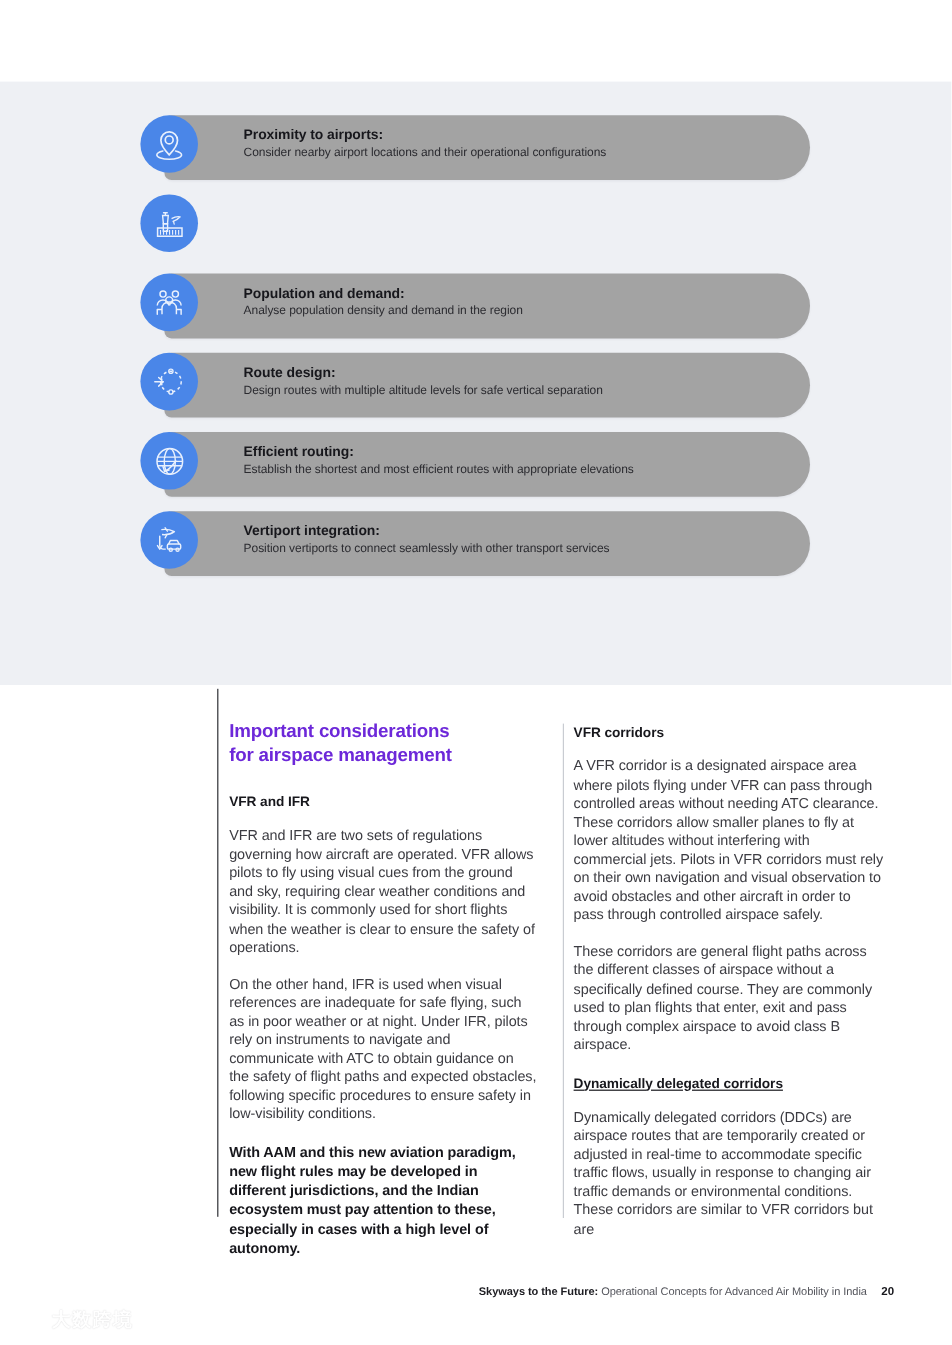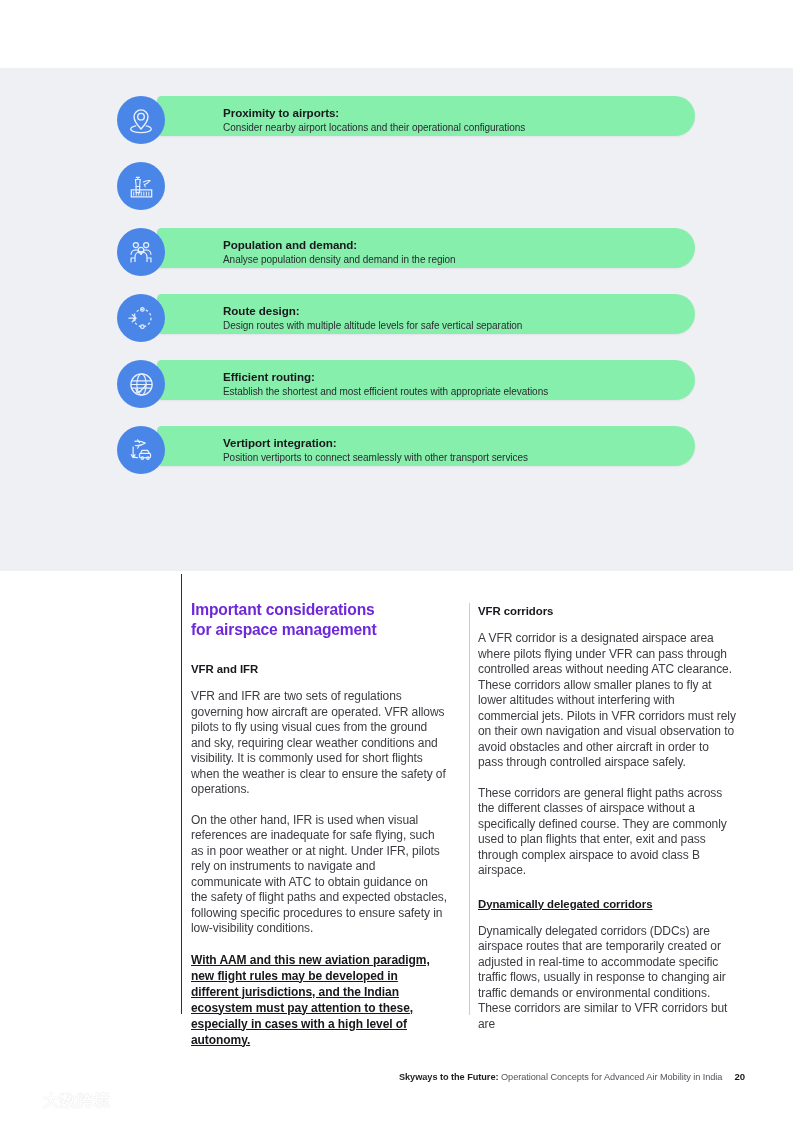--- a/index.html
+++ b/index.html
@@ -26,22 +26,22 @@
 
   
   .gray-band{
     position:absolute;left:0;top:68px;width:793px;height:503px;background:#eef0f4;
   }
 
   
   .cards{position:absolute;left:117px;top:96px;width:562px;}
   .card-row{position:relative;height:66px;margin-bottom:0;}
   .card{
-    position:absolute;left:40px;top:0;width:538px;height:40px;
-    background:#86efac;
+    position:absolute;left:20px;top:0;width:538px;height:54px;
+    background:#a3a3a3;
     border-radius:6px 27px 27px 6px;
     box-shadow:0 1px 2px rgba(30,40,70,0.06);
   }
   .card-text{position:absolute;left:66px;top:9px;right:24px;}
   .card-title{
     font-size:11.6px;font-weight:bold;color:#17171c;line-height:15px;letter-spacing:-0.05px;
   }
   .card-desc{
     font-size:10px;font-weight:400;color:#2b2b30;line-height:15.5px;letter-spacing:-0.05px;
   }
@@ -70,21 +70,21 @@
   }
   .sub-heading{
     font-size:11.4px;font-weight:bold;color:#17171c;line-height:15px;margin:0 0 12px 0;
     letter-spacing:-0.05px;
   }
   .sub-heading.spaced{margin-top:18px;text-decoration:underline;}
   .body-p{
     font-size:12px;font-weight:400;color:#3c3c42;line-height:15.5px;
     margin:0 12px 15px 0;letter-spacing:-0.07px;
   }
-  .body-p.bold{font-weight:bold;color:#17171c;line-height:16px;text-decoration:underline;}
+  .body-p.bold{font-weight:bold;color:#17171c;line-height:16px;}
 
   
   .footer{
     position:absolute;left:0;top:1071px;width:793px;height:18px;
     font-size:9.2px;color:#54555c;text-align:right;padding-right:48px;
     box-sizing:border-box;letter-spacing:-0.05px;
   }
   .footer b{color:#1d1d22;}
   .footer .pg{color:#17171c;font-weight:bold;margin-left:12px;font-size:9.6px;}
 

